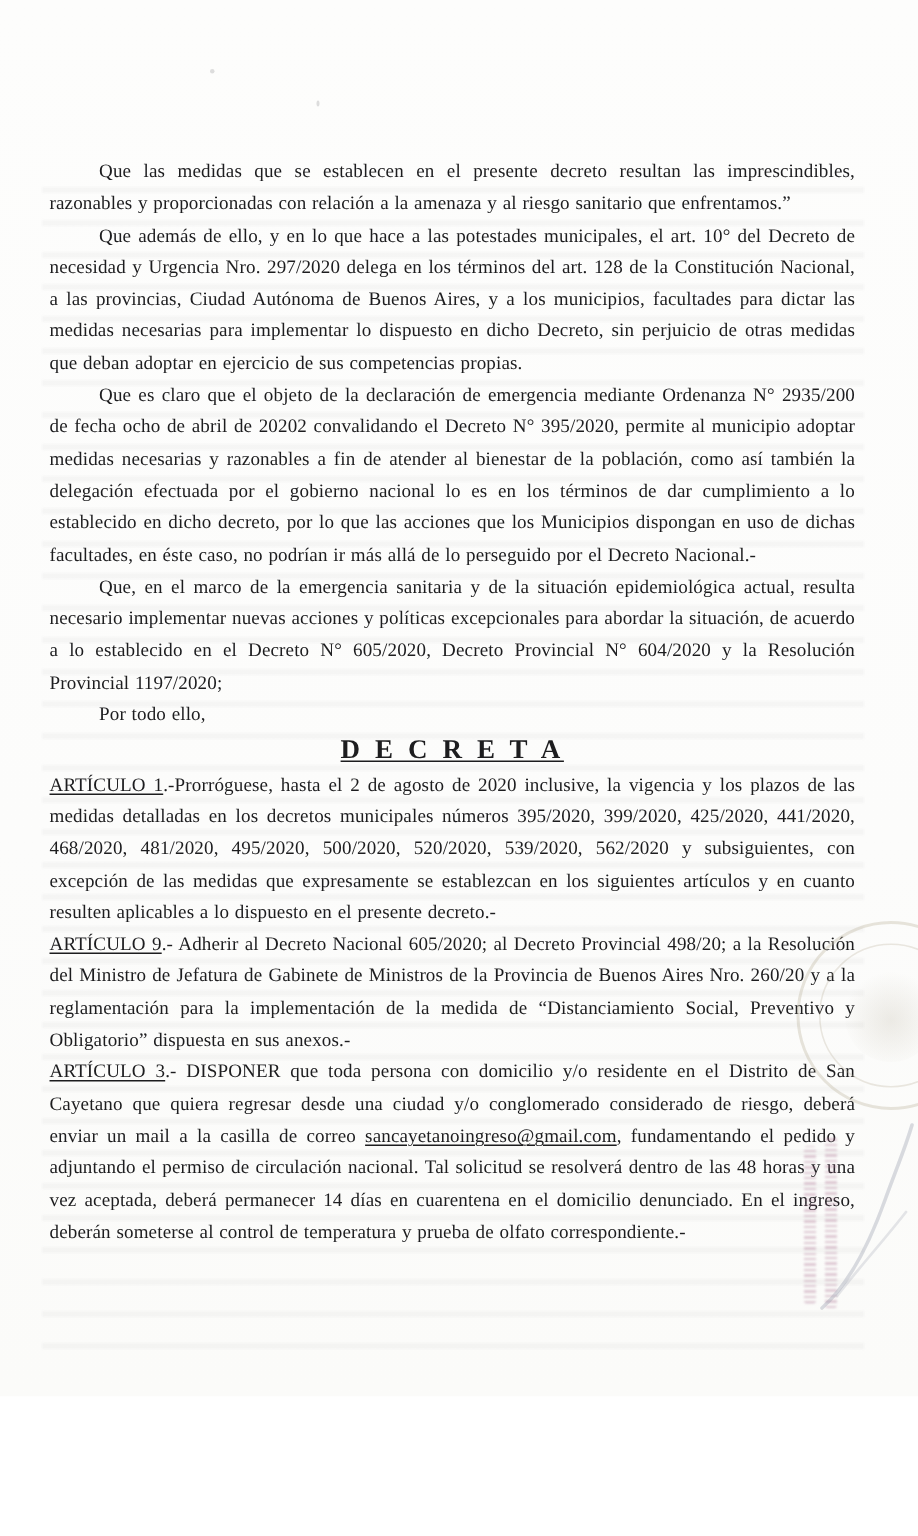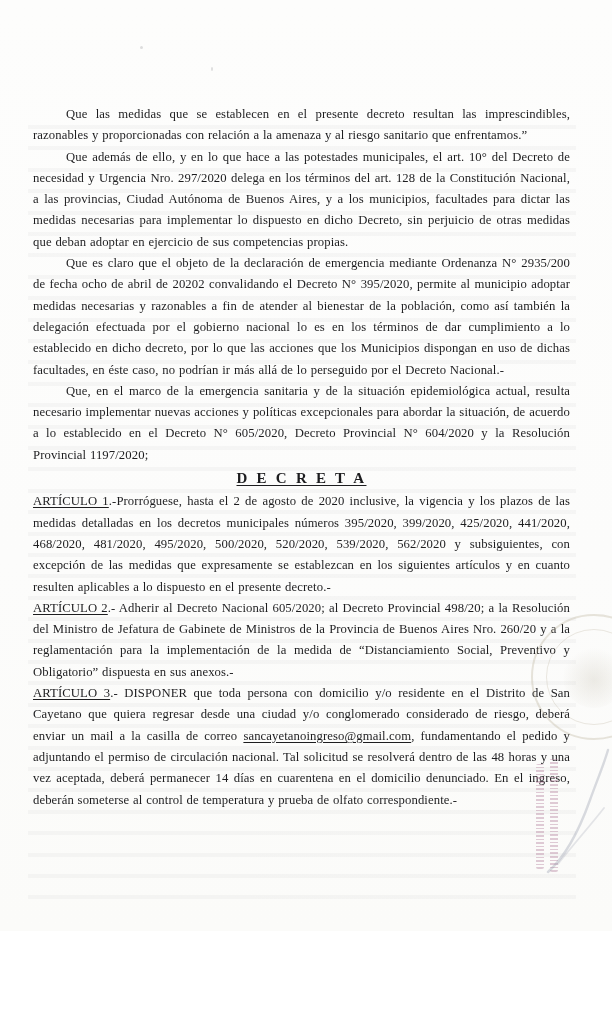--- a/index.html
+++ b/index.html
@@ -43,21 +43,21 @@
     text-align: justify;
     letter-spacing: 0.1px;
     word-spacing: 0.5px;
   }
   .content p { margin: 0; }
   .content p.indent { text-indent: 33px; }
   .content p.center { text-align: center; }
   .content p.decreta {
     font-weight: bold;
     letter-spacing: 2.5px;
-    font-size: 15px;
+    font-size: 18px;
     margin: 2px 0 2px 0;
     font-family: Liberation Serif, serif;
   }
   .content span.u {
     text-decoration: underline;
     text-underline-offset: 2px;
     text-decoration-thickness: 1px;
   }
   .content span.b { font-weight: bold; }
 
@@ -137,23 +137,24 @@
   <div class="bleed-layer"></div>
 
   <span class="speck s1"></span>
   <span class="speck s2"></span>
 
   <main class="content" id="content">
       <p class="indent"><span>Que las medidas que se establecen en el presente decreto resultan las imprescindibles, razonables y proporcionadas con relación a la amenaza y al riesgo sanitario que enfrentamos.”</span></p>
       <p class="indent"><span>Que además de ello, y en lo que hace a las potestades municipales, el art. 10° del Decreto de necesidad y Urgencia Nro. 297/2020 delega en los términos del art. 128 de la Constitución Nacional, a las provincias, Ciudad Autónoma de Buenos Aires, y a los municipios, facultades para dictar las medidas necesarias para implementar lo dispuesto en dicho Decreto, sin perjuicio de otras medidas que deban adoptar en ejercicio de sus competencias propias.</span></p>
       <p class="indent"><span>Que es claro que el objeto de la declaración de emergencia mediante Ordenanza N° 2935/200 de fecha ocho de abril de 20202 convalidando el Decreto N° 395/2020, permite al municipio adoptar medidas necesarias y razonables a fin de atender al bienestar de la población, como así también la delegación efectuada por el gobierno nacional lo es en los términos de dar cumplimiento a lo establecido en dicho decreto, por lo que las acciones que los Municipios dispongan en uso de dichas facultades, en éste caso, no podrían ir más allá de lo perseguido por el Decreto Nacional.-</span></p>
       <p class="indent"><span>Que, en el marco de la emergencia sanitaria y de la situación epidemiológica actual, resulta necesario implementar nuevas acciones y políticas excepcionales para abordar la situación, de acuerdo a lo establecido en el Decreto N° 605/2020, Decreto Provincial N° 604/2020 y la Resolución Provincial 1197/2020;</span></p>
+      <p class="indent"><span>Por todo ello,</span></p>
       <p class="center decreta"><span class="u b">D E C R E T A</span></p>
       <p><span class="u">ARTÍCULO 1</span><span>.-Prorróguese, hasta el 2 de agosto de 2020 inclusive, la vigencia y los plazos de las medidas detalladas en los decretos municipales números 395/2020, 399/2020, 425/2020, 441/2020, 468/2020, 481/2020, 495/2020, 500/2020, 520/2020, 539/2020, 562/2020 y subsiguientes, con excepción de las medidas que expresamente se establezcan en los siguientes artículos y en cuanto resulten aplicables a lo dispuesto en el presente decreto.-</span></p>
-      <p><span class="u">ARTÍCULO 2</span><span>.- Adherir al Decreto Nacional 605/2020; al Decreto Provincial 498/20; a la Resolución del Ministro de Jefatura de Gabinete de Ministros de la Provincia de Buenos Aires Nro. 260/20 y a la reglamentación para la implementación de la medida de “Distanciamiento Social, Preventivo y Obligatorio” dispuesta en sus anexos.-</span></p>
+      <p><span class="u">ARTÍCULO 9</span><span>.- Adherir al Decreto Nacional 605/2020; al Decreto Provincial 498/20; a la Resolución del Ministro de Jefatura de Gabinete de Ministros de la Provincia de Buenos Aires Nro. 260/20 y a la reglamentación para la implementación de la medida de “Distanciamiento Social, Preventivo y Obligatorio” dispuesta en sus anexos.-</span></p>
       <p><span class="u">ARTÍCULO 3</span><span>.- DISPONER que toda persona con domicilio y/o residente en el Distrito de San Cayetano que quiera regresar desde una ciudad y/o conglomerado considerado de riesgo, deberá enviar un mail a la casilla de correo </span><span class="u">sancayetanoingreso@gmail.com</span><span>, fundamentando el pedido y adjuntando el permiso de circulación nacional. Tal solicitud se resolverá dentro de las 48 horas y una vez aceptada, deberá permanecer 14 días en cuarentena en el domicilio denunciado. En el ingreso, deberán someterse al control de temperatura y prueba de olfato correspondiente.-</span></p>
     </main>
 
   <div class="seal"></div>
 
   <div class="stamp">
     <div class="stamp-line l1"></div>
     <div class="stamp-line l2"></div>
   </div>
 

